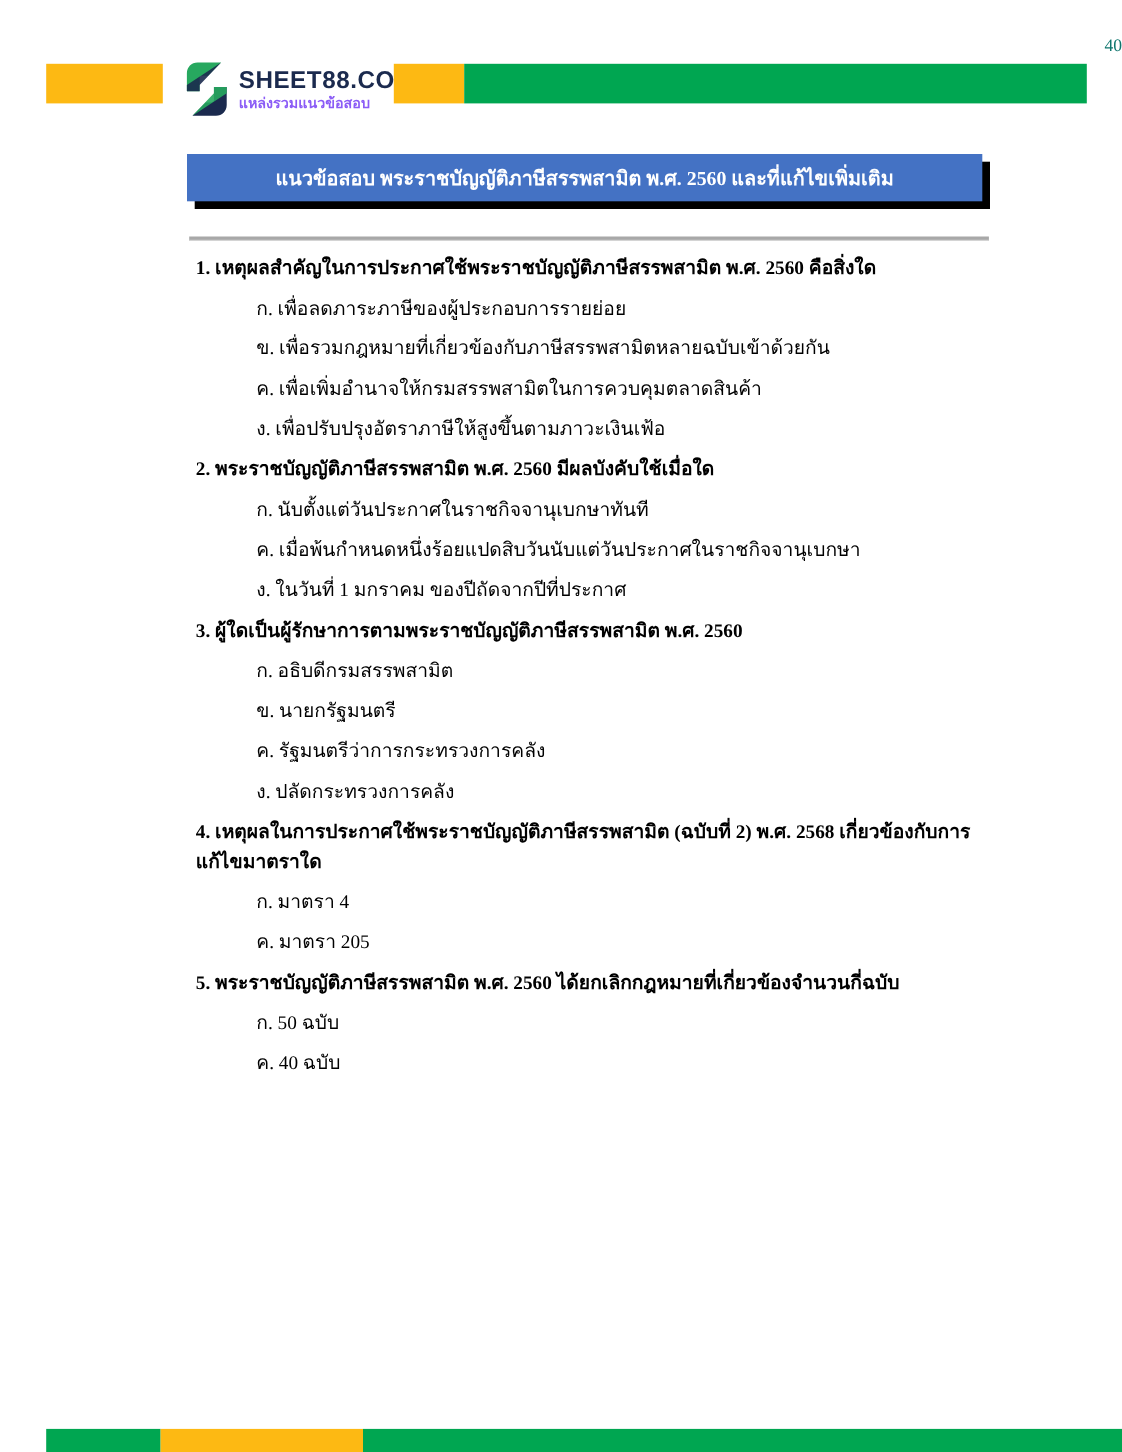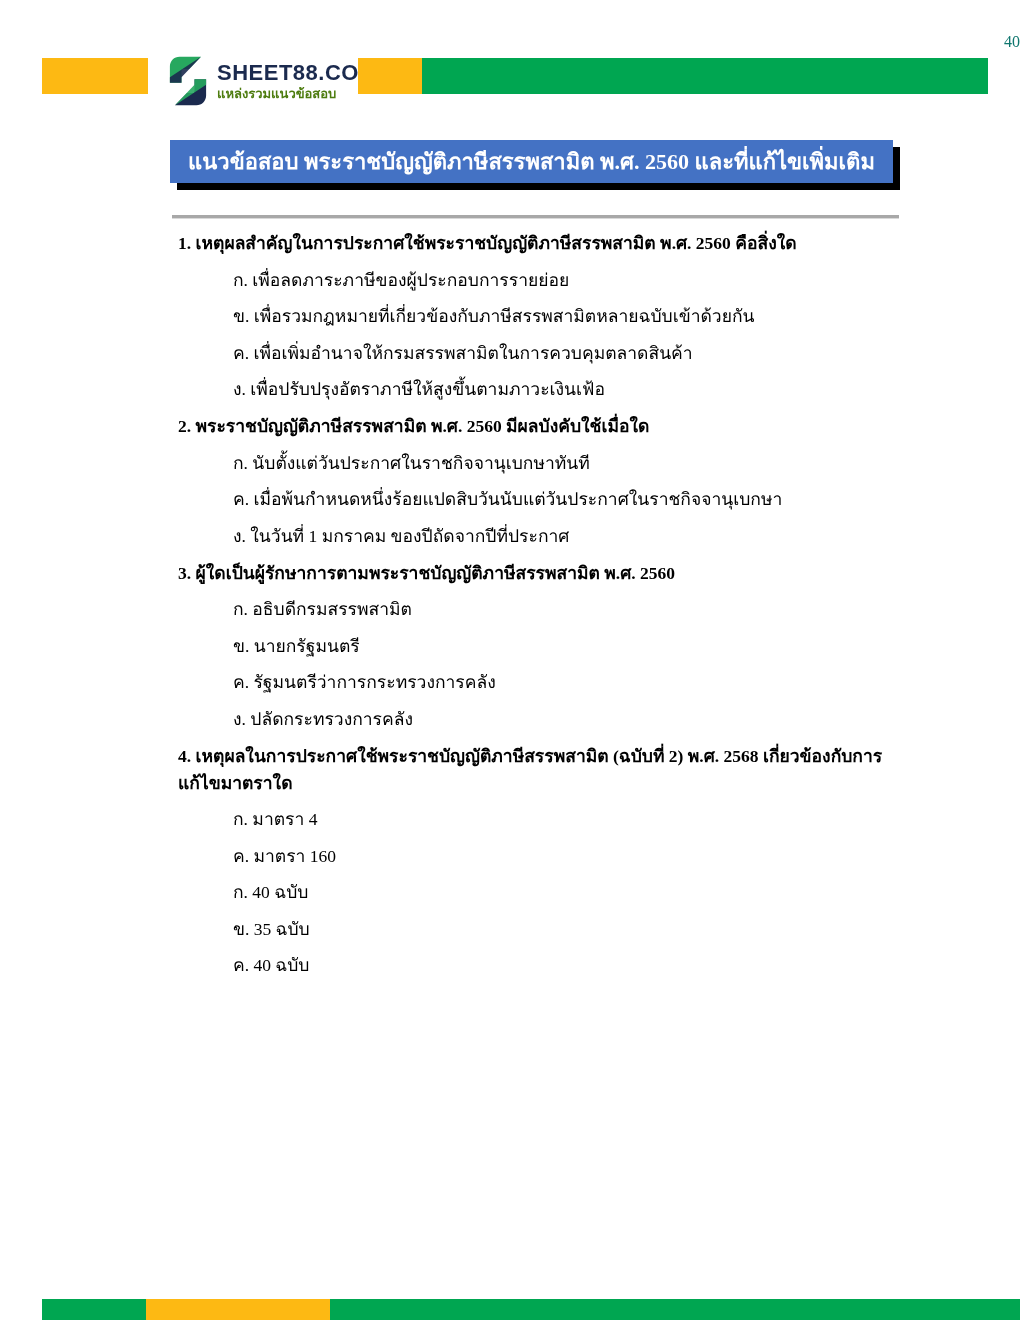--- a/index.html
+++ b/index.html
@@ -15,28 +15,28 @@
   .bar-yellow-left{left:42px;width:106px;background:#FDB913;}
   .bar-yellow-right{left:358px;width:64px;background:#FDB913;}
   .bar-green-top{left:422px;width:566px;background:#00A651;}
   
   .logo{position:absolute;left:167px;top:55px;display:flex;align-items:center;gap:8px;}
   .logo-icon svg{display:block;}
   .logo-text{display:flex;flex-direction:column;line-height:1.05;}
   .logo-title{font-family:"Liberation Sans", sans-serif;font-weight:bold;
     font-size:22px;color:#1B2A4E;letter-spacing:0.5px;}
   .logo-tagline{font-family:"Liberation Sans", sans-serif;font-size:13px;
-    color:#4d7c0f;font-weight:bold;margin-top:3px;}
+    color:#8b5cf6;font-weight:bold;margin-top:3px;}
   
   .title-banner{
     position:absolute;left:170px;top:140px;width:723px;height:43px;
     background:#4472C4;box-shadow:7px 7px 0 0 #000000;
     display:flex;align-items:center;justify-content:center;
   }
-  .title-banner span{color:#ffffff;font-weight:bold;font-size:22px;white-space:nowrap;}
+  .title-banner span{color:#ffffff;font-weight:bold;font-size:18px;white-space:nowrap;}
   
   .divider{position:absolute;left:172px;top:215px;width:727px;height:3px;
     background:#A8A8A8;border-bottom:1px solid #d9d9d9;}
   
   .questions{position:absolute;left:178px;top:230px;width:716px;font-size:17.5px;}
   .question{margin:0;}
   .q-text{font-weight:bold;line-height:27px;margin-top:10px;}
   .question:first-child .q-text{margin-top:0;}
   .choice{padding-left:55px;line-height:27px;margin-top:9.5px;font-weight:normal;}
   
@@ -106,28 +106,28 @@
           <div class="choice">ข. นายกรัฐมนตรี</div>
           <div class="choice">ค. รัฐมนตรีว่าการกระทรวงการคลัง</div>
           <div class="choice">ง. ปลัดกระทรวงการคลัง</div>
         </div>
   </div>
 
   <div class="question">
     <div class="q-text"><span class="q-num">4.</span> <span class="q-body">เหตุผลในการประกาศใช้พระราชบัญญัติภาษีสรรพสามิต (ฉบับที่ 2) พ.ศ. 2568 เกี่ยวข้องกับการแก้ไขมาตราใด</span></div>
     <div class="choices">
           <div class="choice">ก. มาตรา 4</div>
-          <div class="choice">ค. มาตรา 160</div>
+          <div class="choice">ค. มาตรา 205</div>
         </div>
   </div>
 
   <div class="question">
+    <div class="q-text"><span class="q-num">5.</span> <span class="q-body">พระราชบัญญัติภาษีสรรพสามิต พ.ศ. 2560 ได้ยกเลิกกฎหมายที่เกี่ยวข้องจำนวนกี่ฉบับ</span></div>
     <div class="choices">
-          <div class="choice">ก. 40 ฉบับ</div>
-          <div class="choice">ข. 35 ฉบับ</div>
+          <div class="choice">ก. 50 ฉบับ</div>
           <div class="choice">ค. 40 ฉบับ</div>
         </div>
   </div>
 </div>
 
   <div class="bbar bbar-green-left"></div>
   <div class="bbar bbar-yellow"></div>
   <div class="bbar bbar-green-right"></div>
 
 </div>

